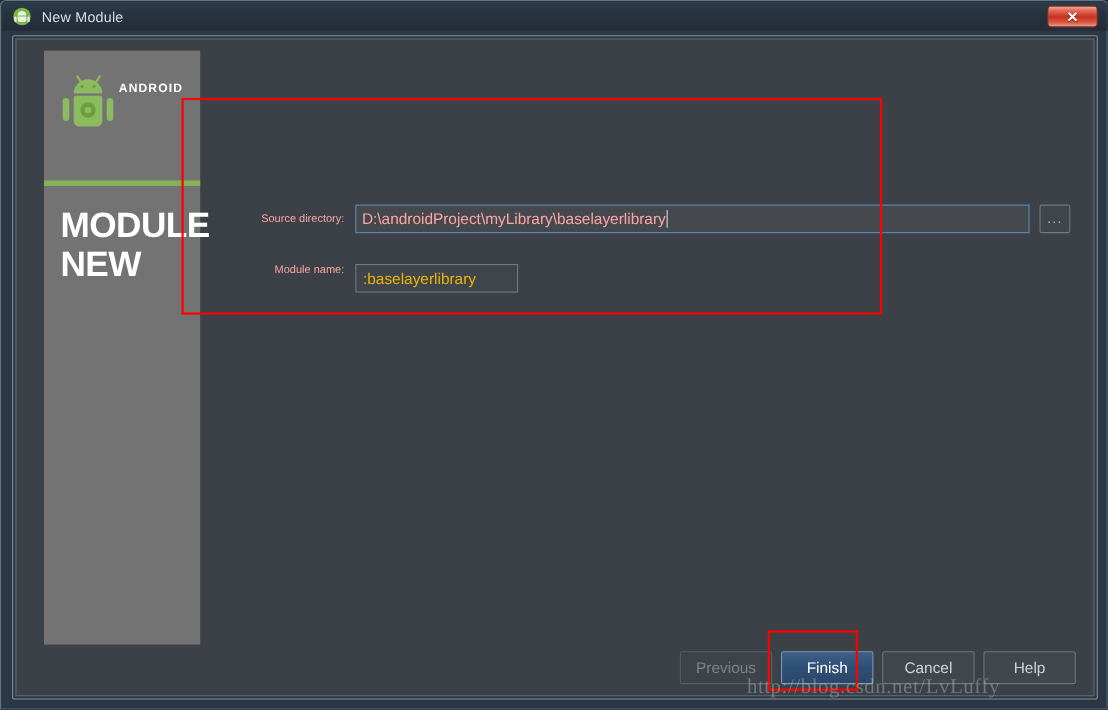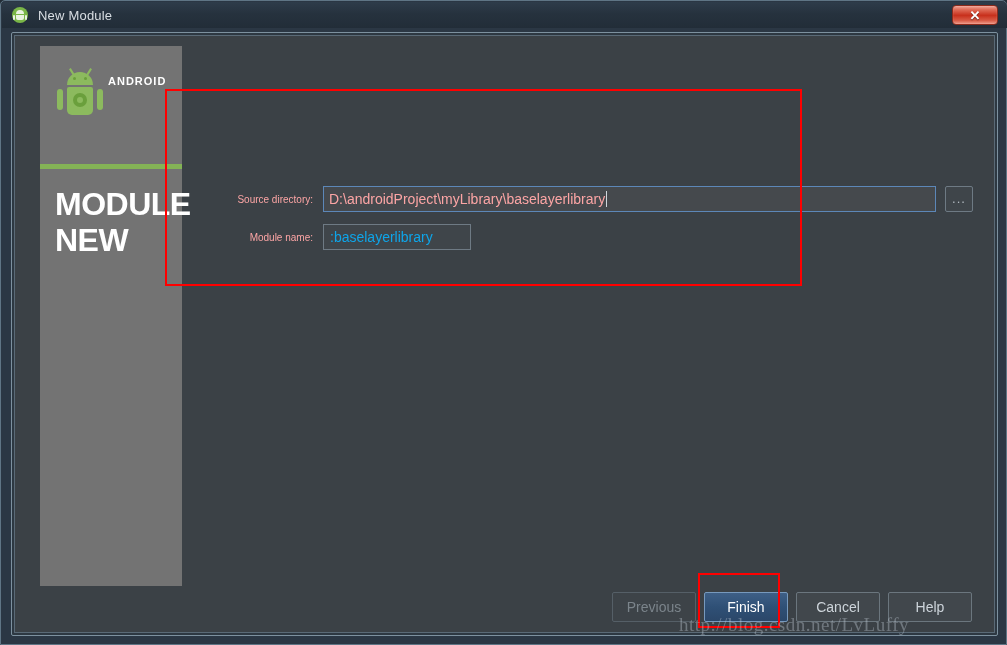--- a/index.html
+++ b/index.html
@@ -266,37 +266,38 @@
     display: flex;
     align-items: center;
     justify-content: center;
     letter-spacing: 1px;
     line-height: 8px;
   }
   .name-field {
     width: 148px; height: 26px;
     background: #3f454a;
     border: 1px solid #6e7a84;
-    color: #0ea5e9;
+    color: #eab308;
     font-size: 14px;
     padding: 0 6px;
     display: flex;
     align-items: center;
+    margin-top: 16px;
   }
 
   
   .btn-bar {
     position: absolute;
     left: 0; bottom: 8px;
     width: 100%;
     height: 34px;
     display: flex;
     justify-content: flex-end;
     align-items: center;
-    padding-right: 22px;
+    padding-right: 16px;
   }
   .btn {
     height: 30px;
     min-width: 84px;
     margin-left: 8px;
     border: 1px solid #6b767e;
     border-radius: 2px;
     background: #41474c;
     color: #cdd4da;
     font-size: 14px;

